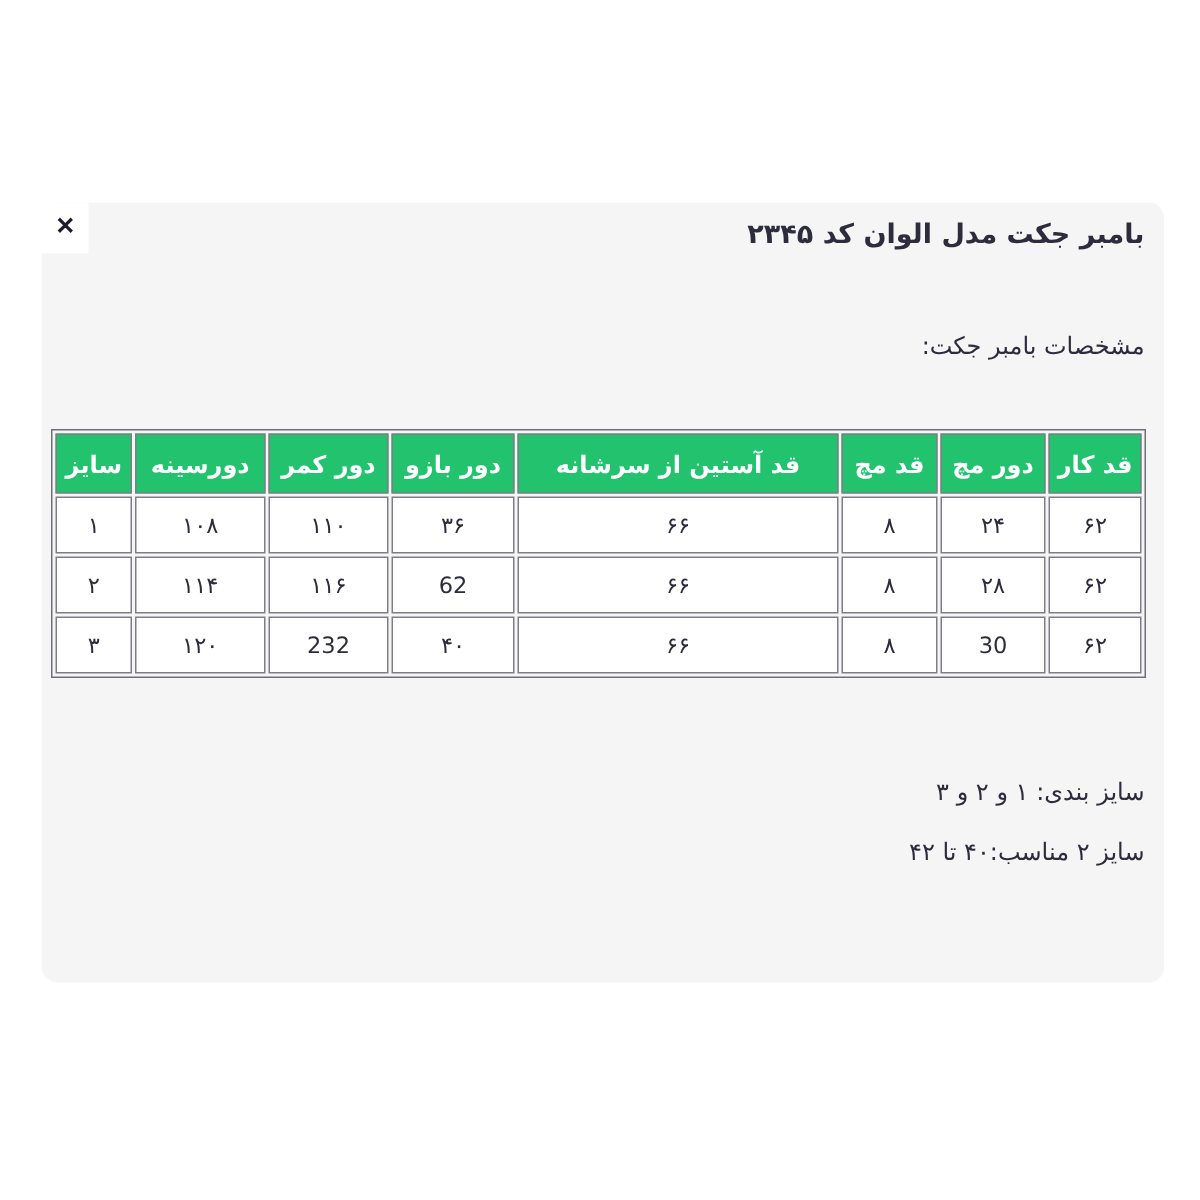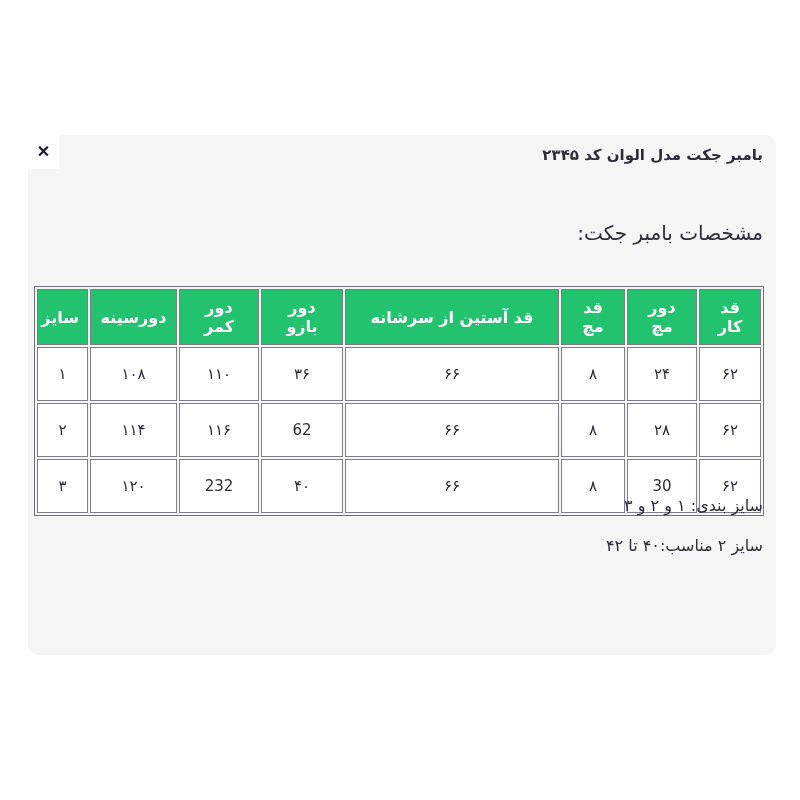--- a/index.html
+++ b/index.html
@@ -34,69 +34,69 @@
     font-size: 16px;
     font-weight: bold;
     color: #1c1c2e;
     line-height: 1;
   }
 
   .title {
     position: absolute;
     top: 146px; right: 37px; left: 37px;
     direction: rtl; text-align: right;
-    font-size: 15px; font-weight: bold;
+    font-size: 18px; font-weight: bold;
     color: var(--text, #1d1d2c);
     z-index: 2;
   }
 
   .subtitle {
     position: absolute;
     top: 221px; right: 37px; left: 37px;
     direction: rtl; text-align: right;
-    font-size: 20px;
+    font-size: 16px;
     color: var(--text, #32323e);
     z-index: 2;
   }
 
   table.size-table {
     position: absolute;
     top: 286px; right: 36px;
     width: 724px;
     direction: rtl;
     table-layout: fixed;
     border-collapse: separate;
     border-spacing: 2px;
     border: 1px solid #6f6f78;
     z-index: 2;
   }
   .size-table th, .size-table td {
     border: 1px solid var(--cell-border, #7d7d86);
     text-align: center;
     vertical-align: middle;
     overflow: hidden;
-    padding: 8px;
+    padding: 0;
   }
   .size-table th {
     background: var(--header-bg, #22c26e);
     color: var(--header-text, #ffffff);
     font-size: 16px;
     font-weight: bold;
     height: 38px;
   }
   .size-table td {
     background: #ffffff;
     color: var(--text, #2c2c3c);
     font-size: 15px;
     height: 36px;
   }
 
   .notes {
     position: absolute;
-    top: 486px; right: 37px; left: 37px;
+    top: 508px; right: 37px; left: 37px;
     direction: rtl; 
     font-size: 16px;
     color: var(--text, #32323e);
     z-index: 2;
   }
   .notes .note-line { height: 40px; line-height: 40px; }
 </style>
 </head>
 <body>
 

